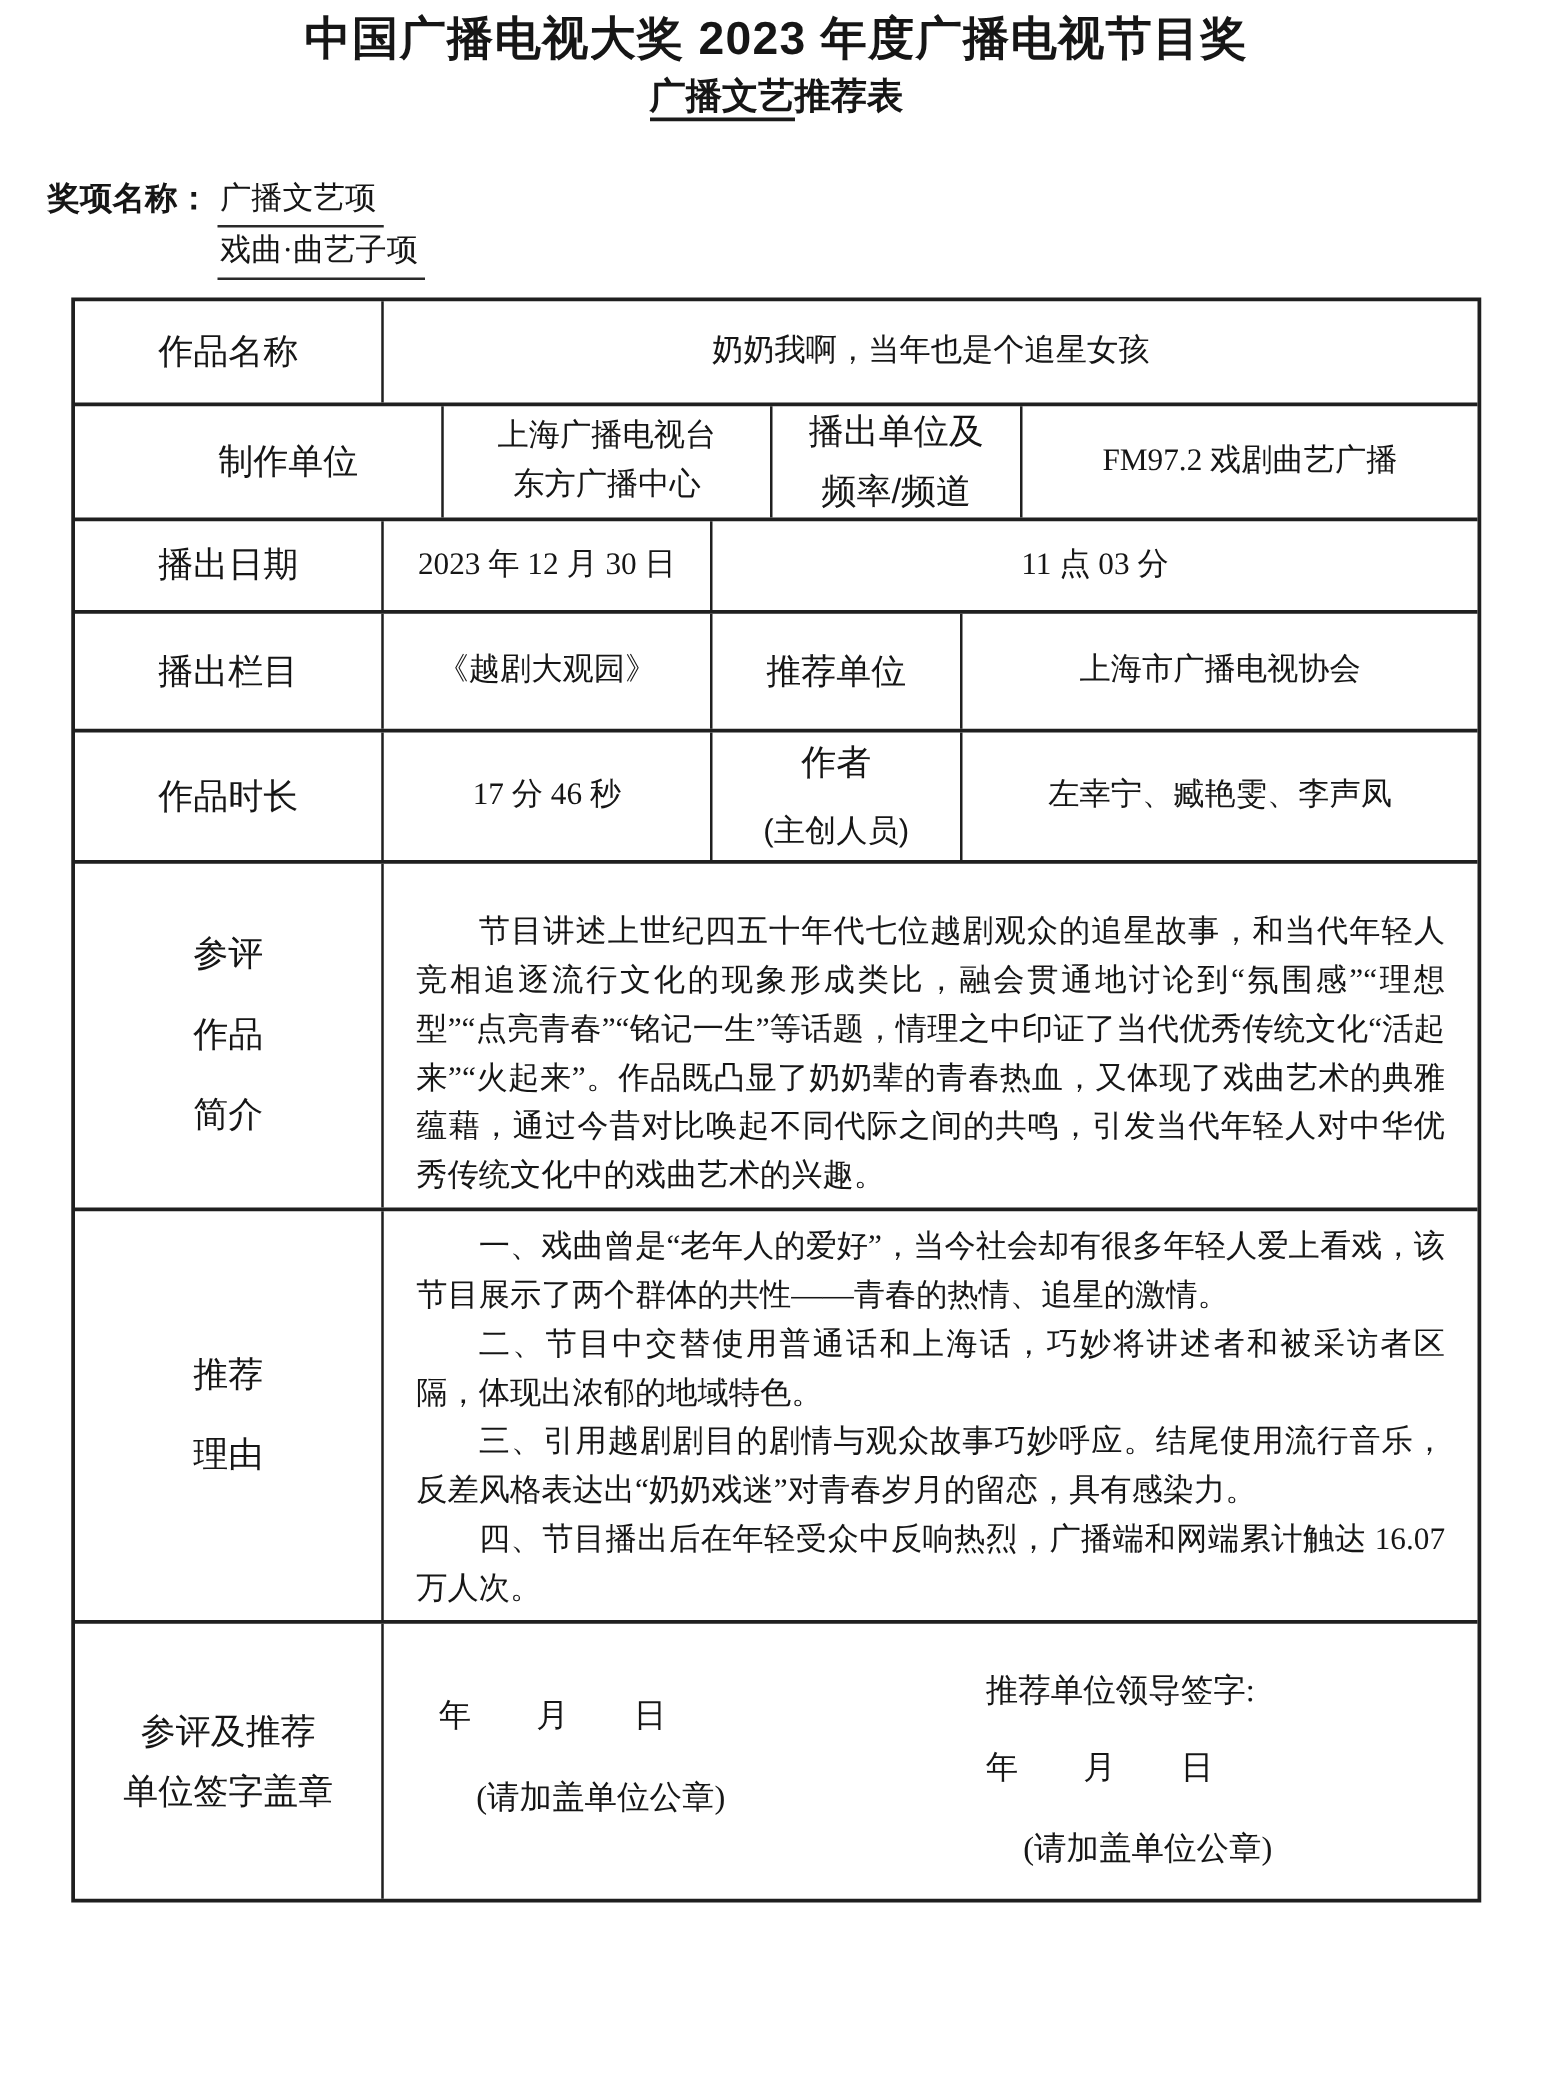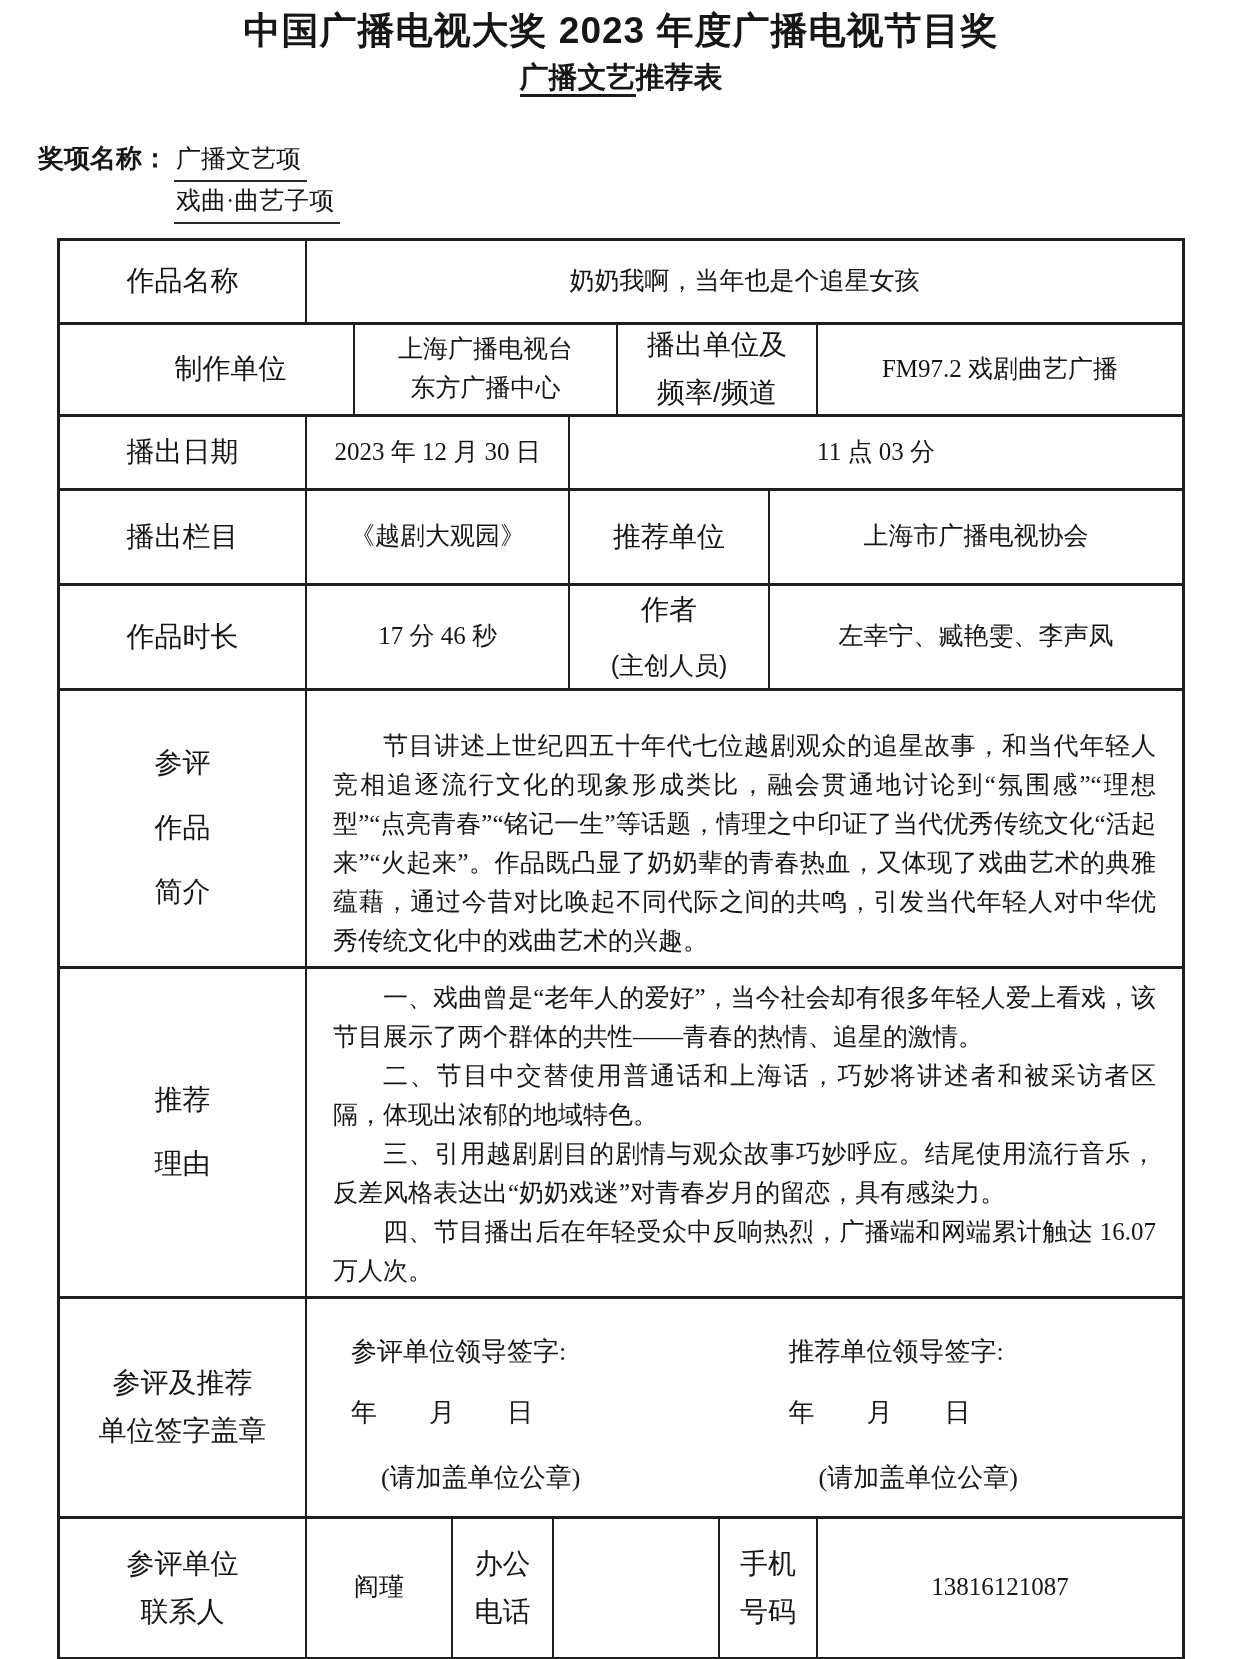--- a/index.html
+++ b/index.html
@@ -176,44 +176,26 @@
   </div>
 
   <div class="trow h-r8">
     <div class="cell c1 lbl lbl-mid">
       <div>参评及推荐</div>
       <div>单位签字盖章</div>
     </div>
     <div class="cell c4 signcell">
       <div class="sign-cols">
         <div class="sign-col">
-          <p class="line1">参评单位领导签字:</p>
           <p class="line2">年　　月　　日</p>
           <p class="line3">(请加盖单位公章)</p>
         </div>
         <div class="sign-col">
           <p class="line1">推荐单位领导签字:</p>
           <p class="line2">年　　月　　日</p>
           <p class="line3">(请加盖单位公章)</p>
         </div>
       </div>
     </div>
   </div>
 
-  <div class="trow h-r9">
-    <div class="cell k1 lbl lbl-mid">
-      <div>参评单位</div>
-      <div>联系人</div>
-    </div>
-    <div class="cell k2 val">阎瑾</div>
-    <div class="cell k3 lbl lbl-mid">
-      <div>办公</div>
-      <div>电话</div>
-    </div>
-    <div class="cell k4 val"></div>
-    <div class="cell k5 lbl lbl-mid">
-      <div>手机</div>
-      <div>号码</div>
-    </div>
-    <div class="cell k6 val">13816121087</div>
-  </div>
 
 </div>
 
 </body></html>

